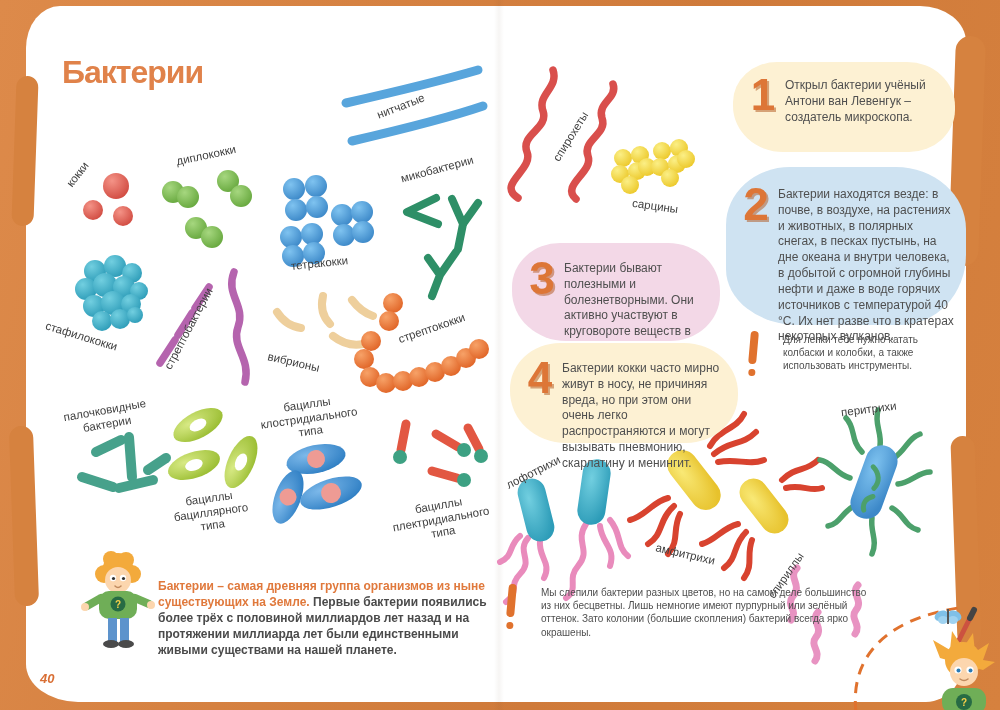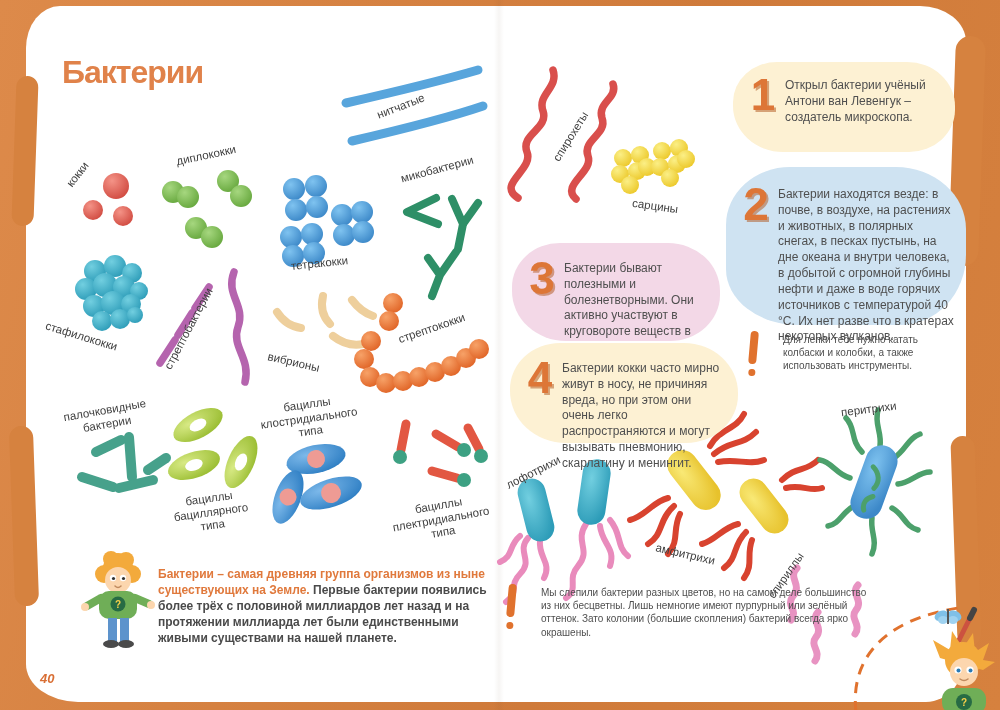--- a/index.html
+++ b/index.html
@@ -21,21 +21,21 @@
   .blabel.wrap{white-space:normal;}
   .bubble{position:absolute;display:flex;box-sizing:border-box;align-items:flex-start;}
   .bubble .num{flex:0 0 44px;width:44px;text-align:center;font-weight:bold;color:#dd7637;
     text-shadow:2px 2px 0 rgba(176,84,26,.5);line-height:.95;}
   .bubble .txt{font-size:12px;color:#4f4f4f;line-height:1.32;padding-top:4px;}
   .note{position:absolute;display:flex;gap:25px;align-items:flex-start;}
   .note .txt{font-size:10px;color:#4f4f4f;line-height:1.32;padding-top:2px;}
   .excl{flex:0 0 10px;display:flex;flex-direction:column;align-items:center;transform:rotate(5deg);}
   .excl .bar{width:8px;height:33px;background:#e0722e;border-radius:4px;}
   .excl .dot{width:7px;height:7px;background:#e0722e;border-radius:50%;margin-top:5px;}
-  .intro{position:absolute;left:158px;top:566px;width:352px;font-size:12px;font-weight:bold;line-height:1.34;color:#4a4a4a;}
+  .intro{position:absolute;left:158px;top:578px;width:352px;font-size:12px;font-weight:bold;line-height:1.34;color:#4a4a4a;}
   .intro .lead{color:#e0793c;}
   .pagenum{position:absolute;left:40px;top:671px;font-size:13px;font-weight:bold;font-style:italic;color:#d96f35;}
 </style>
 </head>
 <body>
 
 <div class="page">
   <div class="paintblob" style="left:-12px;top:70px;width:22px;height:150px;border-radius:12px;transform:rotate(2deg);"></div>
   <div class="paintblob" style="left:-14px;top:420px;width:24px;height:180px;border-radius:14px;transform:rotate(-2deg);"></div>
   <div class="paintblob" style="right:-16px;top:30px;width:30px;height:230px;border-radius:16px;transform:rotate(2deg);"></div>

